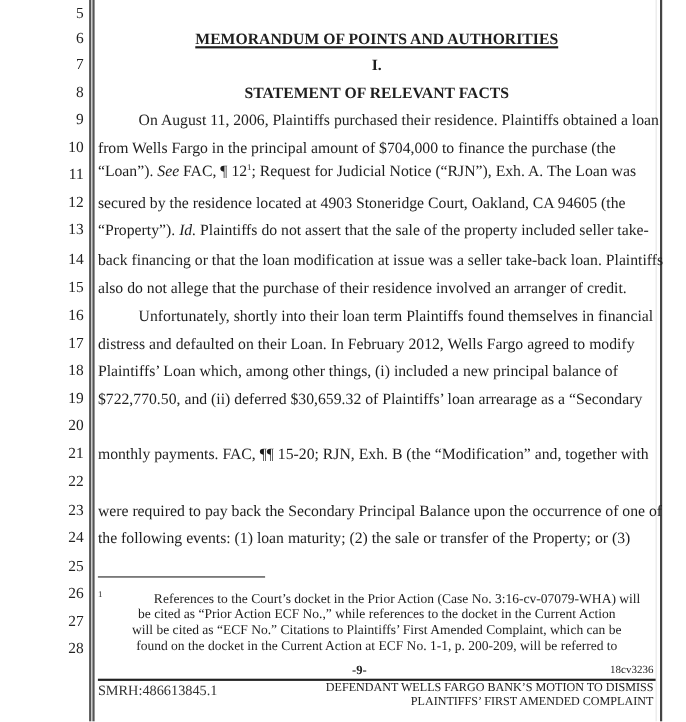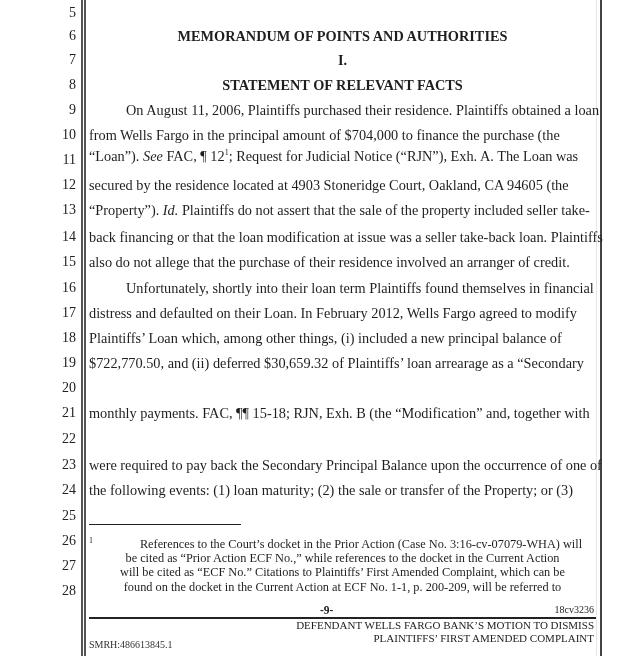--- a/index.html
+++ b/index.html
@@ -15,36 +15,36 @@
 
   
   .line-nums { position: absolute; left: 0; top: 0; width: 80px; height: 656px; }
   .ln { position: absolute; right: 4px; width: 30px; text-align: right; font-size: 14px; line-height: 16px; color: #222; }
 
   
   .txt { position: absolute; left: 89px; font-size: 14.3px; line-height: 16px; white-space: nowrap; color: #1e1e1e; }
   .indent { left: 126px; }
   .center { left: 85px; width: 515px; text-align: center; }
   .heading { font-weight: bold; }
-  .underline { text-decoration-thickness: 1.5px; text-underline-offset: 2px; }
+  .underline { text-decoration: underline; text-decoration-thickness: 1.5px; text-underline-offset: 2px; }
   .sup { font-size: 8px; vertical-align: super; line-height: 0; }
   i, em { font-style: italic; }
   b.bi { font-weight: bold; font-style: italic; }
 
   
   .fn-rule { position: absolute; left: 89px; top: 524px; width: 152px; height: 1px; background: #222; }
   .fn-mark { position: absolute; left: 89px; top: 536px; font-size: 8px; color: #222; }
   .fn-text { position: absolute; left: 126px; top: 537px; width: 470px; font-size: 12.3px; line-height: 14.2px; color: #1e1e1e; }
   .fn-line { display: block; white-space: nowrap; text-align: center; }
 
   
   .footer-page { position: absolute; left: 320px; top: 604px; font-size: 11.5px; font-weight: bold; color: #222; }
   .footer-case { position: absolute; right: 30px; top: 604px; font-size: 10px; color: #222; }
   .footer-rule { position: absolute; left: 89px; top: 617px; width: 507px; height: 1.5px; background: #222; }
-  .footer-id { position: absolute; left: 89px; top: 639px; font-size: 10px; color: #333; }
+  .footer-id { position: absolute; left: 89px; top: 620px; font-size: 13px; color: #333; }
   .footer-title { position: absolute; right: 30px; top: 619px; text-align: right; font-size: 11px; line-height: 13px; color: #222; }
   .footer-title span { display: block; }
 </style>
 </head>
 <body>
 
 <div class="page">
 
   <div class="rule-left-a"></div>
   <div class="rule-left-b"></div>
@@ -86,21 +86,21 @@
   <div class="txt" style="top:127px">from Wells Fargo in the principal amount of $704,000 to finance the purchase (the</div>
   <div class="txt" style="top:148px"><span>“Loan”).  </span><i>See</i><span> FAC, ¶ 12</span><span class="sup">1</span><span>; Request for Judicial Notice (“RJN”), Exh. A.  The Loan was</span></div>
   <div class="txt" style="top:177px">secured by the residence located at 4903 Stoneridge Court, Oakland, CA 94605 (the</div>
   <div class="txt" style="top:202px"><span>“Property”).  </span><i>Id.</i><span>  Plaintiffs do not assert that the sale of the property included seller take-</span></div>
   <div class="txt" style="top:229px">back financing or that the loan modification at issue was a seller take-back loan.  Plaintiffs</div>
   <div class="txt" style="top:254px">also do not allege that the purchase of their residence involved an arranger of credit.</div>
   <div class="txt indent" style="top:280px">Unfortunately, shortly into their loan term Plaintiffs found themselves in financial</div>
   <div class="txt" style="top:305px">distress and defaulted on their Loan.  In February 2012, Wells Fargo agreed to modify</div>
   <div class="txt" style="top:330px">Plaintiffs’ Loan which, among other things, (i) included a new principal balance of</div>
   <div class="txt" style="top:355px">$722,770.50, and (ii) deferred $30,659.32 of Plaintiffs’ loan arrearage as a “Secondary</div>
-  <div class="txt" style="top:405px">monthly payments.  FAC, ¶¶ 15-18; RJN, Exh. B (the “Modification” and, together with</div>
+  <div class="txt" style="top:405px">monthly payments.  FAC, ¶¶ 15-20; RJN, Exh. B (the “Modification” and, together with</div>
   <div class="txt" style="top:457px">were required to pay back the Secondary Principal Balance upon the occurrence of one of</div>
   <div class="txt" style="top:482px">the following events: (1) loan maturity; (2) the sale or transfer of the Property; or (3)</div>
 
   <div class="fn-rule"></div>
   <div class="fn-mark">1</div>
   <div class="fn-text">
     <span class="fn-line">References to the Court’s docket in the Prior Action (Case No. 3:16-cv-07079-WHA) will</span>
     <span class="fn-line" style="margin-left:-37px">be cited as “Prior Action ECF No.,” while references to the docket in the Current Action</span>
     <span class="fn-line" style="margin-left:-37px">will be cited as “ECF No.”  Citations to Plaintiffs’ First Amended Complaint, which can be</span>
     <span class="fn-line" style="margin-left:-37px">found on the docket in the Current Action at ECF No. 1-1, p. 200-209, will be referred to</span>

